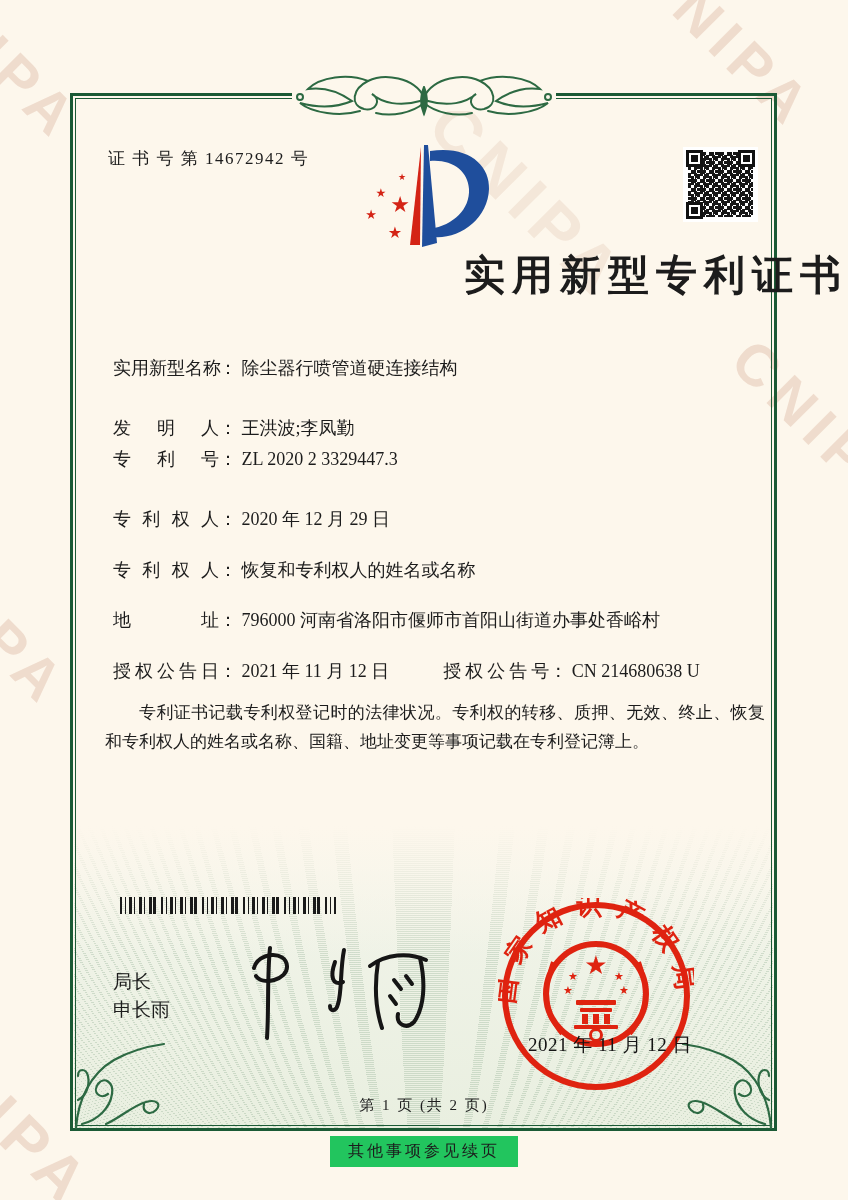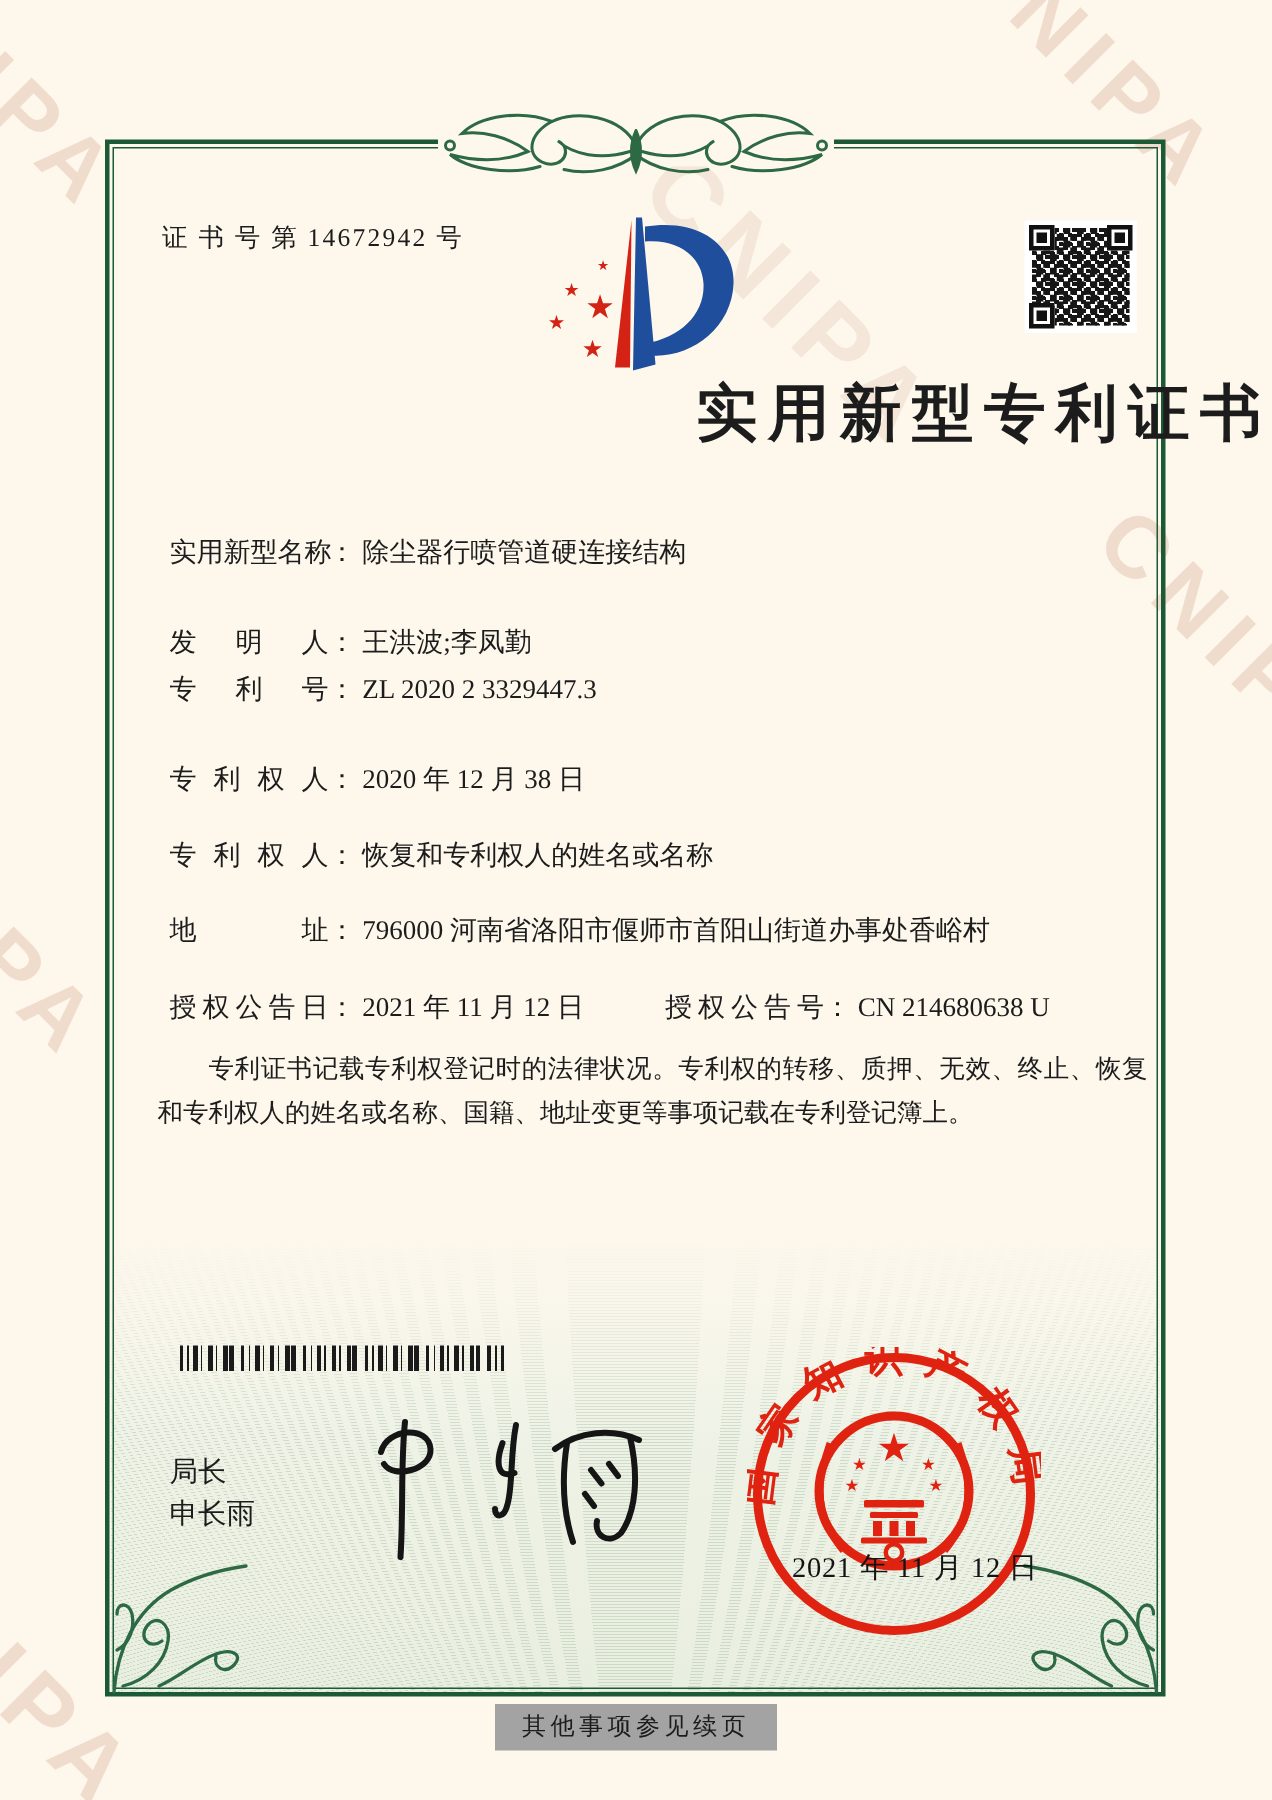--- a/index.html
+++ b/index.html
@@ -87,21 +87,21 @@
   .officer .o-title{display:block;margin-bottom:4px;}
   .signature{position:absolute;z-index:5;left:240px;top:936px;}
   .seal{position:absolute;z-index:4;left:498px;top:898px;}
   .seal-date{
     position:absolute;z-index:6;left:528px;top:1032px;width:180px;
     font-size:19px;letter-spacing:0.5px;color:#141414;white-space:nowrap;
   }
   .page-info{position:absolute;z-index:5;left:0;width:100%;top:1096px;text-align:center;font-size:15px;letter-spacing:2px;}
   .cont-note{
     position:absolute;z-index:5;left:50%;transform:translateX(-50%);top:1136px;
-    background:#a3a3a3;padding:5px 18px;font-size:16px;letter-spacing:3px;white-space:nowrap;
+    background:#22c55e;padding:5px 18px;font-size:16px;letter-spacing:3px;white-space:nowrap;
   }
 </style>
 </head>
 <body>
 
 <div class="page">
 
   <div class="wm wm-tl">CNIPA</div>
   <div class="wm wm-tr">CNIPA</div>
   <div class="wm wm-center">CNIPA</div>
@@ -174,21 +174,21 @@
     <div class="fr fr2">
       <span class="flabel">发明人</span><span class="fcolon">：</span>
       <span class="fvalue">王洪波;李凤勤</span>
     </div>
     <div class="fr fr3">
       <span class="flabel">专利号</span><span class="fcolon">：</span>
       <span class="fvalue">ZL 2020 2 3329447.3</span>
     </div>
     <div class="fr fr4">
       <span class="flabel">专利权人</span><span class="fcolon">：</span>
-      <span class="fvalue">2020 年 12 月 38 日</span>
+      <span class="fvalue">2020 年 12 月 29 日</span>
     </div>
     <div class="fr fr5">
       <span class="flabel">专利权人</span><span class="fcolon">：</span>
       <span class="fvalue">恢复和专利权人的姓名或名称</span>
     </div>
     <div class="fr fr6">
       <span class="flabel">地址</span><span class="fcolon">：</span>
       <span class="fvalue">796000 河南省洛阳市偃师市首阳山街道办事处香峪村</span>
     </div>
     <div class="fr fr7">
@@ -244,15 +244,16 @@
       <rect x="95" y="116" width="6" height="10"></rect>
       <rect x="106" y="116" width="6" height="10"></rect>
       <rect x="76" y="127" width="44" height="4" rx="1"></rect>
       <circle cx="98" cy="137" r="5.5" fill="none" stroke="#df2310" stroke-width="3"></circle>
       <path d="M55,64 C45,92 47,116 64,136" fill="none" stroke="#df2310" stroke-width="4"></path>
       <path d="M141,64 C151,92 149,116 132,136" fill="none" stroke="#df2310" stroke-width="4"></path>
     </g>
   </svg>
   <div class="seal-date">2021 年 11 月 12 日</div>
 
+  <div class="page-info">第 1 页 (共 2 页)</div>
   <div class="cont-note">其他事项参见续页</div>
 
 </div>
 
 </body></html>

